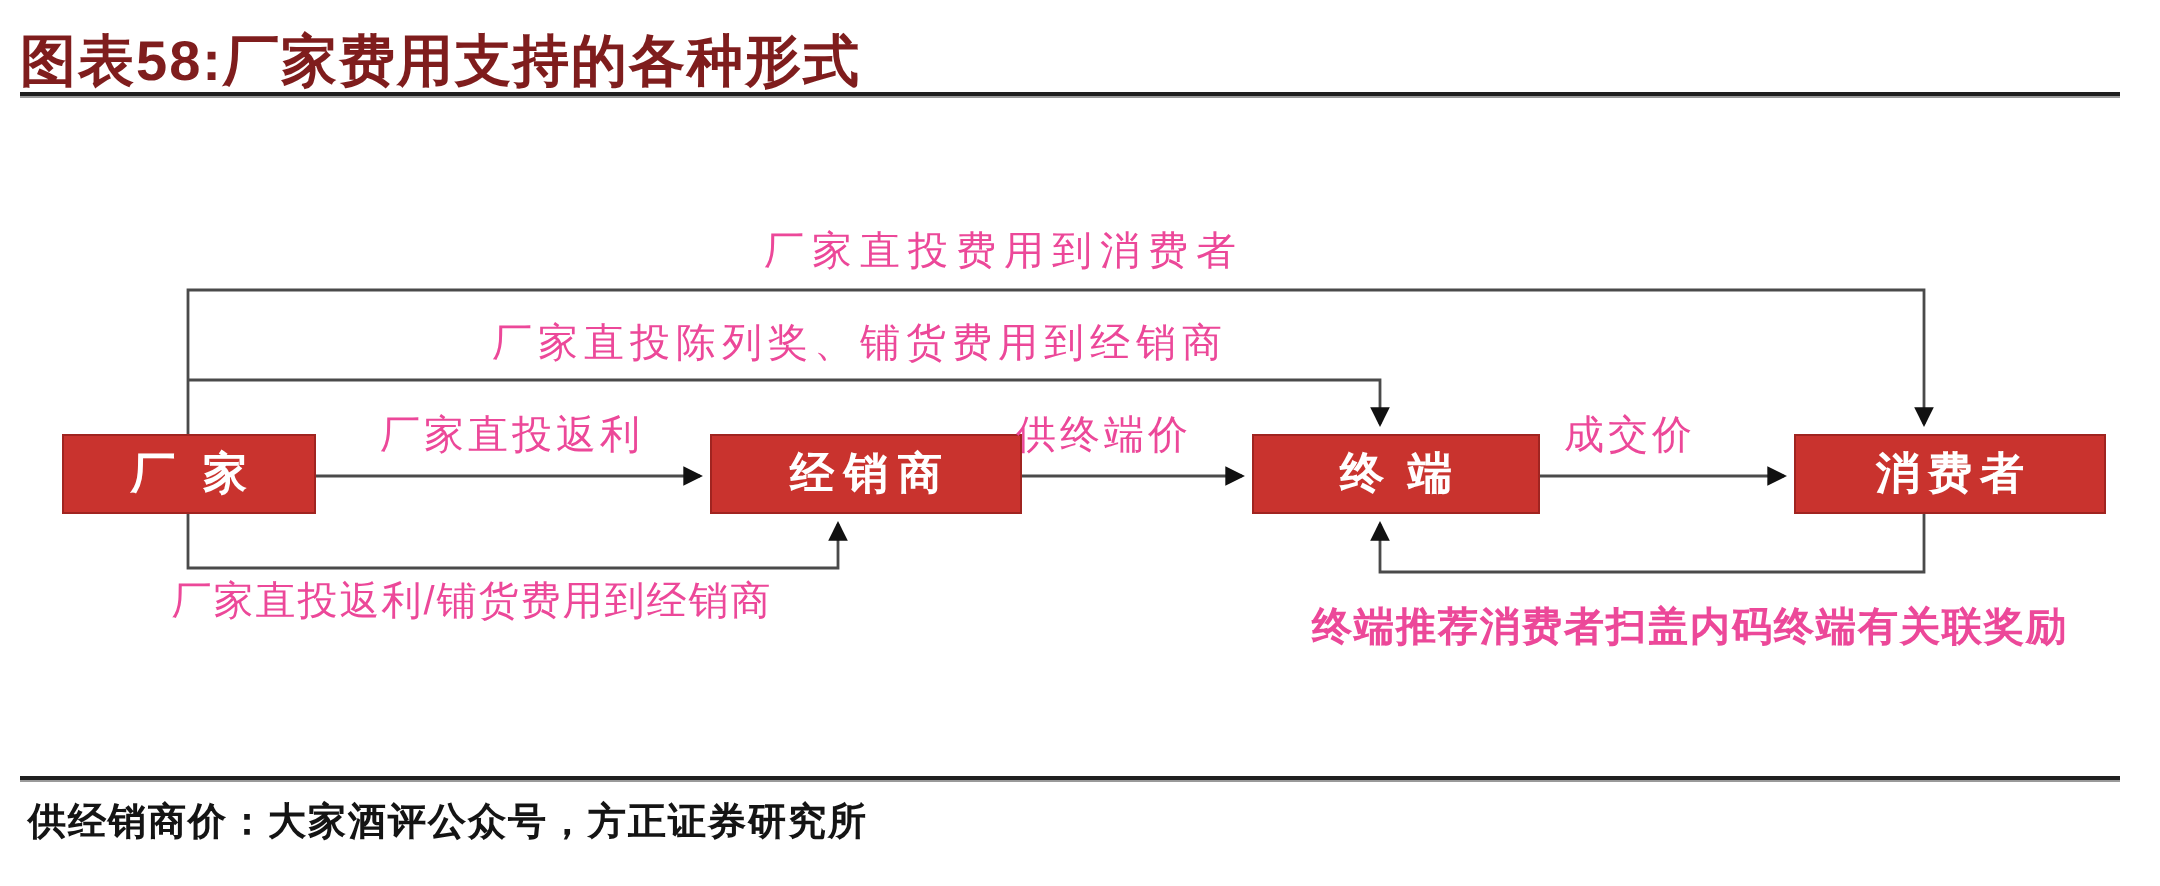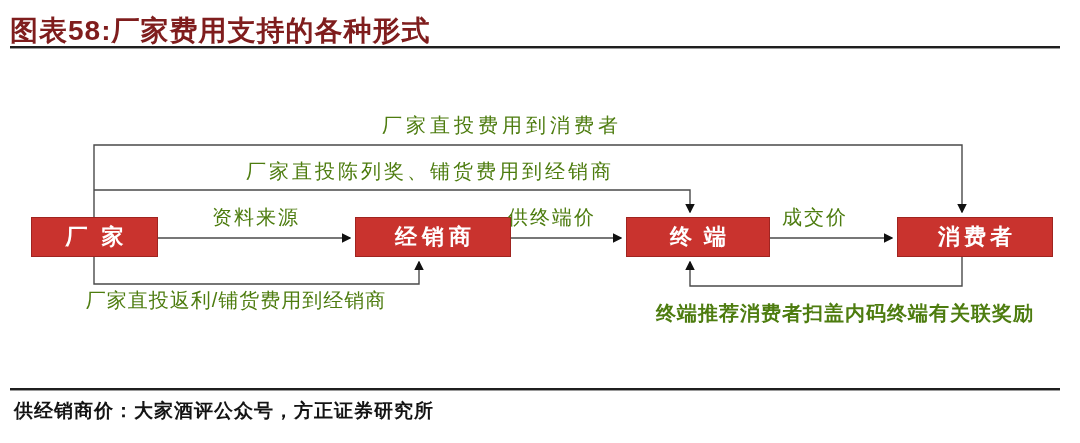--- a/index.html
+++ b/index.html
@@ -35,21 +35,21 @@
     display:flex;align-items:center;justify-content:center;
     font-size:22px;font-weight:bold;
     box-sizing:border-box;
   }
   .node-factory{left:31px;top:217px;width:127px;letter-spacing:14px;text-indent:14px;}
   .node-distributor{left:355px;top:217px;width:156px;letter-spacing:5px;text-indent:5px;}
   .node-terminal{left:626px;top:217px;width:144px;letter-spacing:12px;text-indent:12px;text-align:center;}
   .node-consumer{left:897px;top:217px;width:156px;letter-spacing:4px;text-indent:4px;}
   .lbl{
     position:absolute;transform:translateX(-50%);
-    font-size:20px;color:#4d7c0f;letter-spacing:2px;
+    font-size:20px;color:#ec4899;letter-spacing:2px;
     white-space:nowrap;
   }
   .lbl-consumer-direct{left:502px;top:112px;letter-spacing:4px;}
   .lbl-terminal-direct{left:430px;top:158px;letter-spacing:3px;}
   .lbl-distributor-price{left:256px;top:204px;}
   .lbl-terminal-price{left:552px;top:204px;}
   .lbl-deal-price{left:815px;top:204px;}
   .lbl-rebate{left:236px;top:287px;letter-spacing:1px;}
   .lbl-scan-reward{left:845px;top:300px;letter-spacing:1px;font-weight:bold;}
 </style>
@@ -80,21 +80,21 @@
       </g>
     </svg>
 
     <div class="node node-factory">厂家</div>
     <div class="node node-distributor">经销商</div>
     <div class="node node-terminal">终端</div>
     <div class="node node-consumer">消费者</div>
 
     <div class="lbl lbl-consumer-direct">厂家直投费用到消费者</div>
     <div class="lbl lbl-terminal-direct">厂家直投陈列奖、铺货费用到经销商</div>
-    <div class="lbl lbl-distributor-price">资料来源</div>
+    <div class="lbl lbl-distributor-price">厂家直投返利</div>
     <div class="lbl lbl-terminal-price">供终端价</div>
     <div class="lbl lbl-deal-price">成交价</div>
     <div class="lbl lbl-rebate">厂家直投返利/铺货费用到经销商</div>
     <div class="lbl lbl-scan-reward">终端推荐消费者扫盖内码终端有关联奖励</div>
   </div>
 
   <div class="rule footer-rule"></div>
   <div class="source">供经销商价：大家酒评公众号，方正证券研究所</div>
 
 </div>

